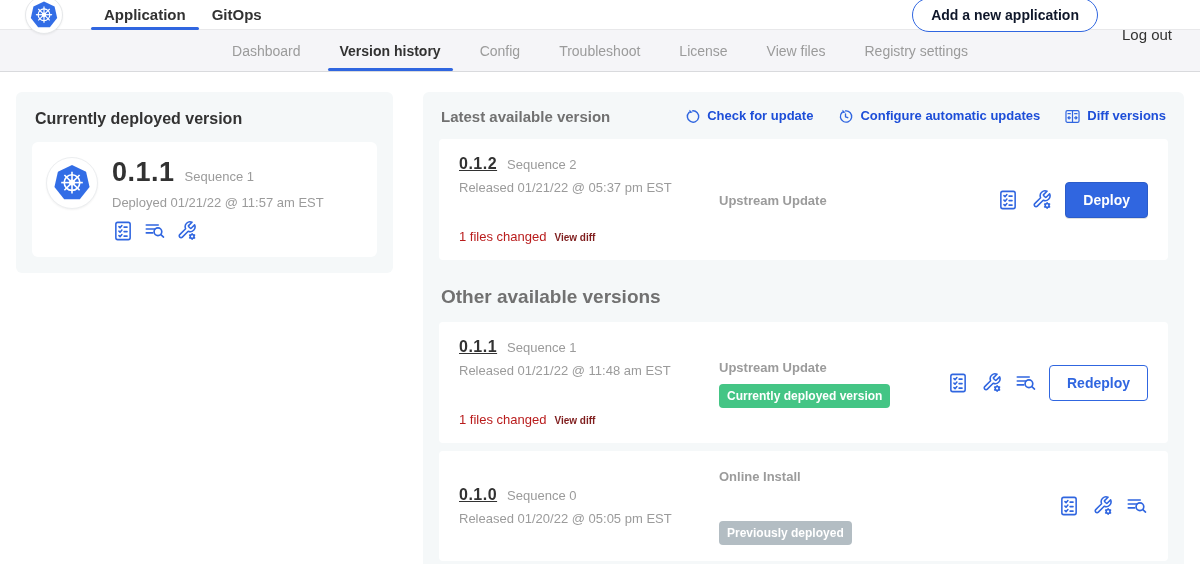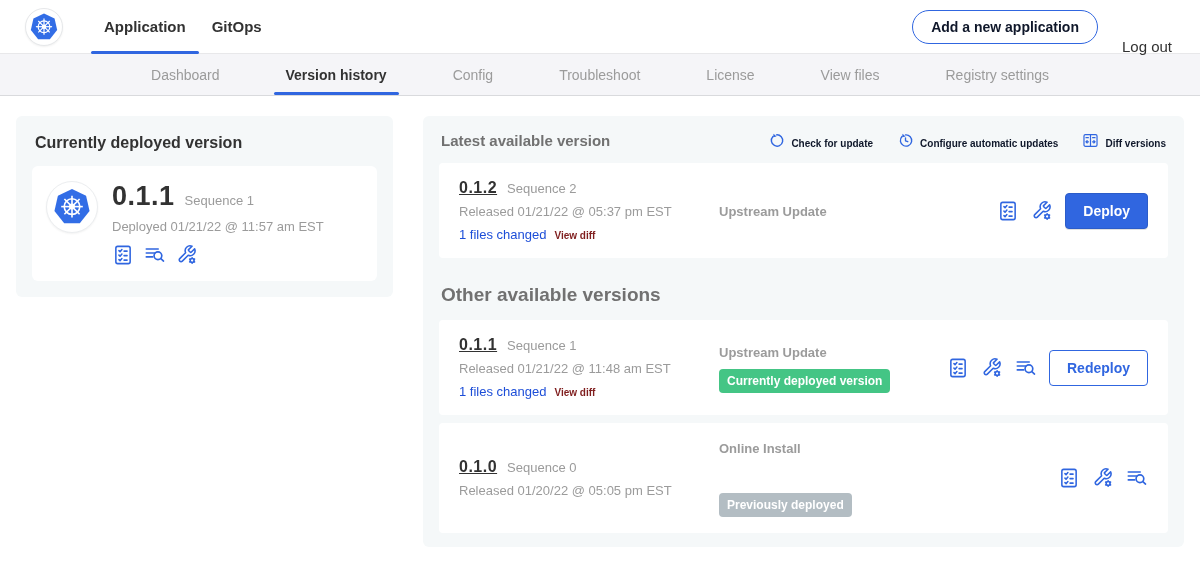--- a/index.html
+++ b/index.html
@@ -1,39 +1,39 @@
 <!DOCTYPE html>
 <html><head>
 <meta charset="utf-8">
 <style>
   * { margin:0; padding:0; box-sizing:border-box; }
   html,body { width:1200px; height:564px; background:#fff; overflow:hidden;
               font-family:"Liberation Sans", sans-serif; color:#323232; }
 
   
-  .topnav { height:54px; display:flex; align-items:stretch; justify-content:space-between;
+  .topnav { height:30px; display:flex; align-items:stretch; justify-content:space-between;
             border-bottom:1px solid #e8e8ea; background:#fff; padding:0 28px 0 25px; }
   .topnav-left { display:flex; align-items:stretch; }
   .brand { display:flex; align-items:center; margin-right:28px; }
   .brand-circle { width:38px; height:38px; border-radius:50%; background:#fff;
                   border:1px solid #e6e8ea; box-shadow:0 1px 2px rgba(0,0,0,.06);
                   display:flex; align-items:center; justify-content:center; }
   .top-tab { display:flex; align-items:center; padding:0 13px; font-size:15px; font-weight:700;
              color:#323232; cursor:pointer; position:relative; }
   .top-tab.active::after { content:""; position:absolute; left:0; right:0; bottom:-1px;
              height:3px; background:#3066e0; border-radius:2px; }
   .topnav-right { display:flex; align-items:center; gap:24px; }
   .pill-btn { background:#fff; border:1px solid #3066e0; color:#0f172a; font-weight:700;
               font-size:14px; border-radius:17px; padding:8px 18px; cursor:pointer;
               font-family:inherit; }
   .logout { font-size:15px; font-weight:500; cursor:pointer;margin-top:40px; }
 
   
   .subnav { height:42px; background:#f5f5f8; border-bottom:1px solid #d9dadd;
-            display:flex; align-items:stretch; justify-content:center; gap:42px; }
+            display:flex; align-items:stretch; justify-content:center; gap:15px; }
   .sub-tab { display:flex; align-items:center; padding:0 12px; font-size:14px; font-weight:500;
              color:#9b9b9b; cursor:pointer; position:relative; }
   .sub-tab.active { color:#323232; font-weight:700; }
   .sub-tab.active::after { content:""; position:absolute; left:0; right:0; bottom:0;
              height:3px; background:#3066e0; border-radius:2px; }
 
   
   .main { display:flex; align-items:flex-start; gap:30px; padding:20px 16px; }
   .panel { background:#f5f8f9; border-radius:6px; }
 
@@ -47,38 +47,38 @@
   .ver-big { font-size:27px; font-weight:800; letter-spacing:.5px; color:#323232; }
   .seq { font-size:13px; font-weight:500; color:#9b9b9b; }
   .gray-line { font-size:13px; font-weight:500; color:#9b9b9b; margin-top:7px; }
   .icon-row { display:flex; align-items:center; gap:10px; margin-top:10px; }
   .icn { width:22px; height:22px; color:#3066e0; cursor:pointer; flex:none; }
 
   .updates-panel { flex:1; padding:16px 16px 14px; }
   .updates-head { display:flex; align-items:center; justify-content:space-between; margin:0 2px 14px; }
   .panel-title { font-size:15px; font-weight:600; color:#717171; }
   .head-actions { display:flex; align-items:center; gap:24px; }
-  .action-link { display:flex; align-items:flex-end; gap:6px; color:#0f172a; font-size:10px;
+  .action-link { display:flex; align-items:flex-start; gap:6px; color:#1d4ed8; font-size:13px;
                  font-weight:700; cursor:pointer; }
   .action-link .icn { width:17px; height:17px; }
 
   .version-card { background:#fff; border-radius:4px; padding:16px 20px; display:flex;
                   align-items:stretch; }
   .vc-left { width:260px; flex:none; display:flex; flex-direction:column; justify-content:center; }
   .vc-left .ver-big { font-size:16px;text-decoration:underline; }
   .vc-mid { flex:1; display:flex; flex-direction:column; justify-content:center; gap:9px;
             padding-top:2px; }
   .source { font-size:13px; font-weight:600; color:#9b9b9b; }
   .badge { display:inline-block; width:max-content; font-size:12px; font-weight:700; color:#fff;
            padding:5px 8px; border-radius:4px; }
   .badge.green { background:#44c585; }
   .badge.gray  { background:#b3bdc3;margin-top:28px; }
   .vc-right { display:flex; align-items:center; gap:12px; }
   .files-line { display:flex; align-items:baseline; gap:8px; margin-top:8px; }
-  .files-txt { font-size:13px; font-weight:500; color:#1d4ed8; }
+  .files-txt { font-size:13px; font-weight:500; color:#b91c1c;margin-top:26px; }
   .view-diff { font-size:10px; font-weight:700; color:#7f1d1d; cursor:pointer; }
   .btn { font-family:inherit; font-size:14px; font-weight:700; border-radius:4px;
          padding:9px 17px; cursor:pointer; }
   .btn.primary { background:#3066e0; color:#fff; border:1px solid #2b5cc9;
                  box-shadow:0 1px 0 rgba(0,0,0,.12); }
   .btn.secondary { background:#fff; color:#3066e0; border:1px solid #3066e0; }
   .other-title { font-size:19px; font-weight:600; color:#717171; margin:26px 2px 14px; }
   .version-card + .version-card { margin-top:8px; }
   .svg-defs { position:absolute; width:0; height:0; overflow:hidden; }
 </style>

